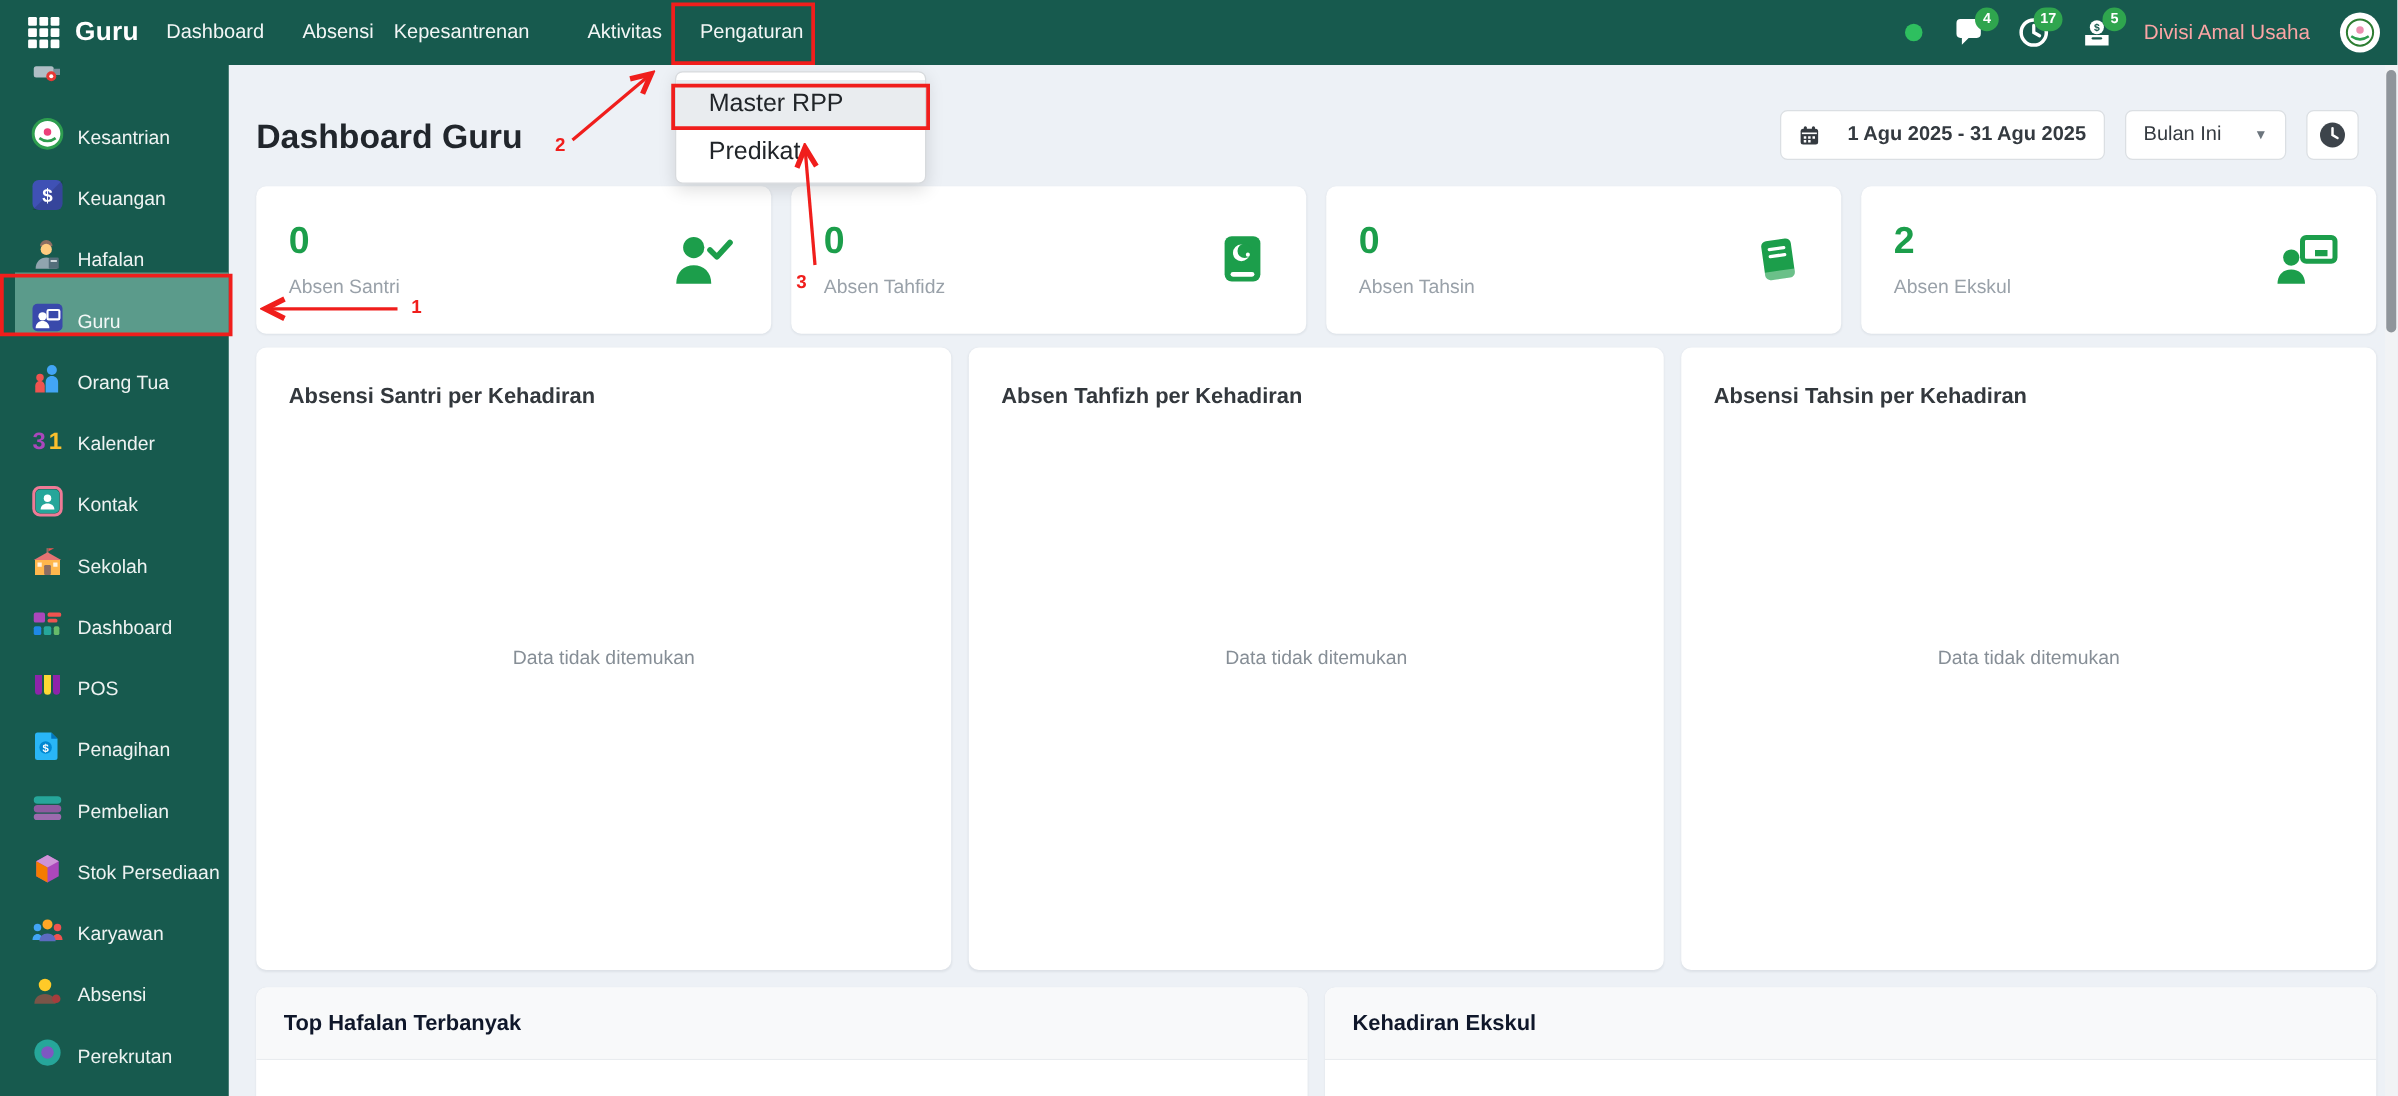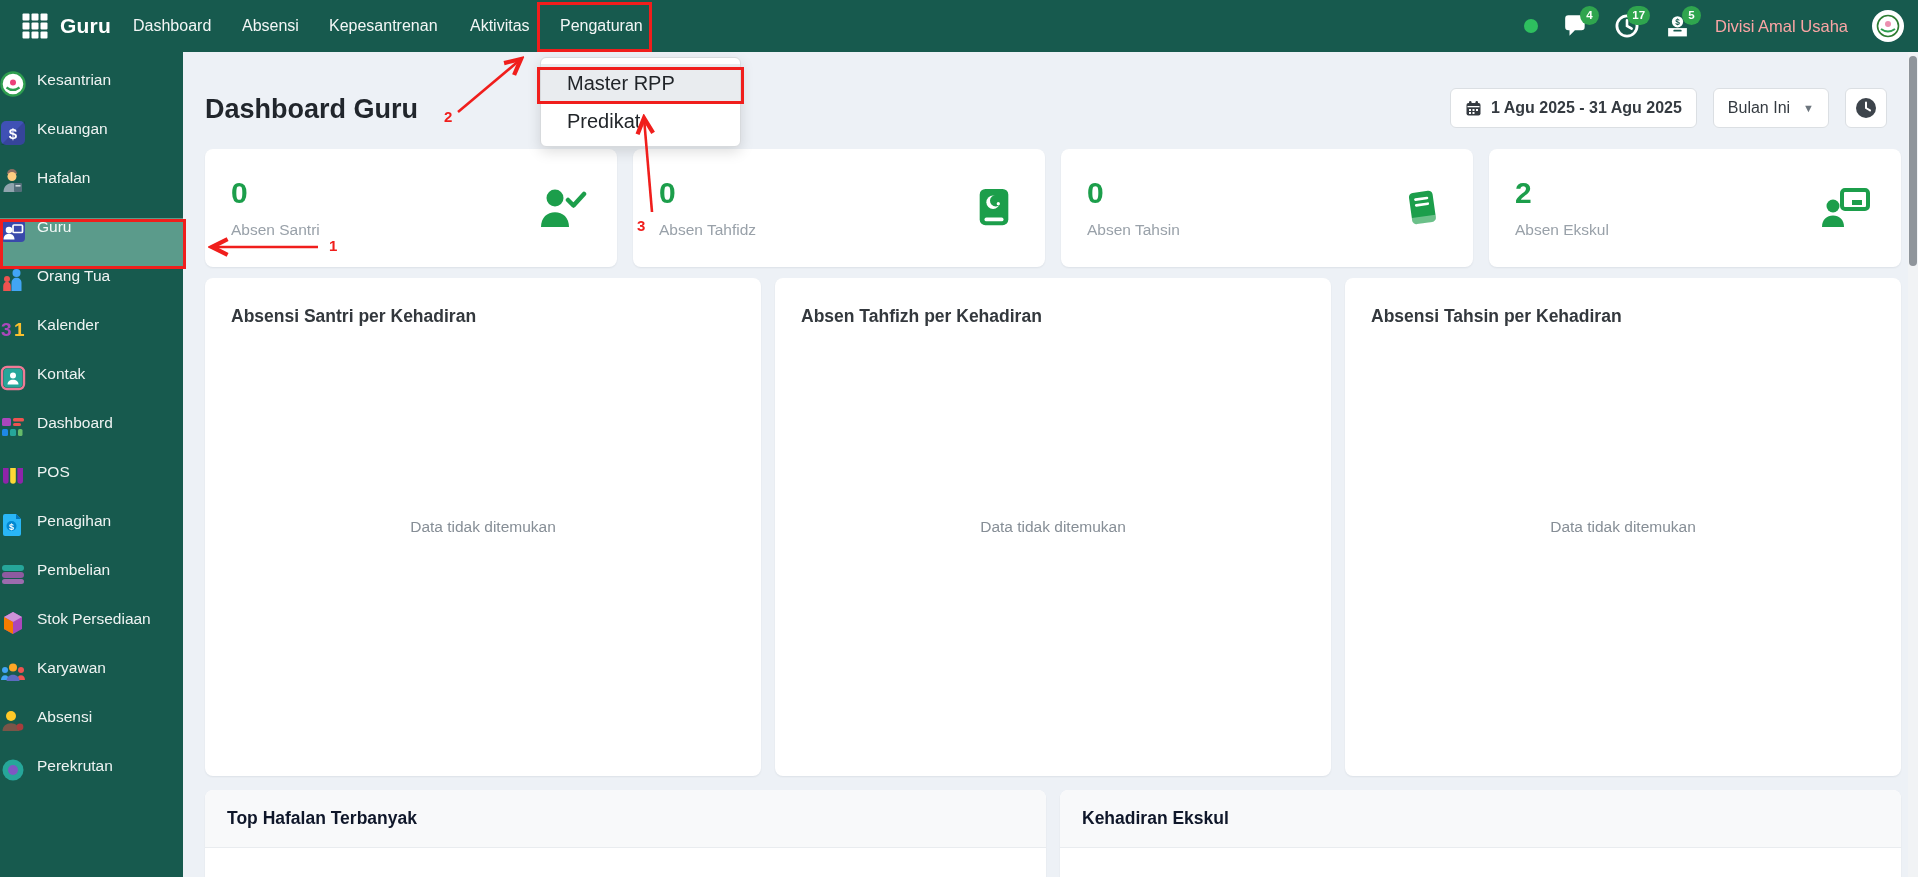--- a/index.html
+++ b/index.html
@@ -30,33 +30,33 @@
     font-size: 11.5px; font-weight: bold; line-height: 19px; text-align: center; }
   .nav-user { color: #fca5a5; font-size: 16.5px; }
   .avatar { width: 32px; height: 32px; border-radius: 50%; background: #fff;
     display: flex; align-items: center; justify-content: center; cursor: pointer; }
 
   
   .sidebar {
     position: absolute; left: 0; top: 52px; width: 183px; height: 825px;
     background: #175a4e; overflow: hidden; z-index: 10;
   }
-  .side-item { height: 49px; display: flex; align-items: flex-start; padding-left: 0; cursor: pointer; }
+  .side-item { height: 49px; display: flex; align-items: flex-end; padding-left: 13px; cursor: pointer; margin-left: 12px; }
   .side-item.clip-top { margin-top: -30px; }
   .side-item .s-ico { width: 26px; height: 26px; margin-right: 11px; flex: 0 0 26px; }
   .side-item .s-label { color: rgba(255,255,255,.93); font-size: 15.5px; white-space: nowrap; }
   .side-item.active { background: #5b9b8b; }
 
   
   .page-title { position: absolute; left: 205px; top: 94px; font-size: 27px;
     font-weight: bold; color: #21262c; z-index: 5; }
   .header-actions { position: absolute; top: 88px; right: 31px; height: 40px;
     display: flex; gap: 16px; z-index: 5; }
   .btn { height: 40px; background: #fff; border: 1px solid #dbdfe3; border-radius: 6px;
-    display: flex; align-items: center; gap: 9px; padding: 0 14px; cursor: pointer;
+    display: flex; align-items: center; gap: 22px; padding: 0 14px; cursor: pointer;
     font-size: 16px; color: #343a40; }
   .btn.date { font-weight: bold; }
   .btn .caret { font-size: 11px; color: #6c757d; margin-left: 4px; }
   .btn.icon-only { width: 42px; justify-content: center; padding: 0; }
 
   
   .card { background: #fff; border-radius: 8px; box-shadow: 0 1px 2px rgba(20,30,40,.07); }
   .stats-row { position: absolute; left: 205px; top: 149px; width: 1696px; height: 118px;
     display: grid; grid-template-columns: repeat(4,1fr); gap: 16px; }
   .stat-card { display: flex; align-items: center; padding: 0 30px 0 26px; }
@@ -123,21 +123,21 @@
         <rect x="18.5" y="9.5" width="7" height="7" rx="1"></rect>
       <rect x="0.5" y="18.5" width="7" height="7" rx="1"></rect>
         <rect x="9.5" y="18.5" width="7" height="7" rx="1"></rect>
         <rect x="18.5" y="18.5" width="7" height="7" rx="1"></rect>
     </g>
   </svg>
   <div class="brand-name">Guru</div>
 
   <div class="nav-link" style="left:133px">Dashboard</div>
   <div class="nav-link" style="left:242px">Absensi</div>
-  <div class="nav-link" style="left:329px">Kepesantrenan</div>
+  <div class="nav-link" style="left:315px">Kepesantrenan</div>
   <div class="nav-link" style="left:470px">Aktivitas</div>
   <div class="nav-link" style="left:560px">Pengaturan</div>
 
   <div class="nav-right">
     <div class="status-dot"></div>
     <div class="nav-ico">
       <svg width="26" height="24" viewBox="0 0 24 22">
         <path d="M2 4a3 3 0 0 1 3-3h12a3 3 0 0 1 3 3v8a3 3 0 0 1-3 3h-6l-5 5v-5H5a3 3 0 0 1-3-3z" fill="#ffffff"></path>
       </svg>
       <div class="badge">4</div>
@@ -244,20 +244,32 @@
   <div class="side-item">
     <svg class="s-ico" viewBox="0 0 26 26">
       <rect x="2" y="2" width="22" height="22" rx="5" fill="none" stroke="#ef7a96" stroke-width="2.4"></rect>
       <rect x="3.5" y="3.5" width="19" height="19" rx="4" fill="#26a69a"></rect>
       <circle cx="13" cy="10.5" r="3" fill="#ffffff"></circle>
       <path d="M7.5 19.5c0-3 2.4-4.8 5.5-4.8s5.5 1.8 5.5 4.8z" fill="#ffffff"></path>
     </svg>
     <span class="s-label">Kontak</span>
   </div>
 
+  <div class="side-item">
+    <svg class="s-ico" viewBox="0 0 26 26">
+      <rect x="12.2" y="1.5" width="1.6" height="4.5" fill="#8d6e63"></rect>
+      <path d="M13.8 1.5h4.5l-4.5 2.4z" fill="#ef5350"></path>
+      <path d="M2 11l11-6.3L24 11z" fill="#e57373"></path>
+      <rect x="3" y="11" width="20" height="12" fill="#ffb74d"></rect>
+      <rect x="5" y="13" width="3.4" height="3.4" fill="#fff3e0"></rect>
+      <rect x="17.6" y="13" width="3.4" height="3.4" fill="#fff3e0"></rect>
+      <rect x="10.3" y="15" width="5.4" height="8" rx="1" fill="#8d6e63"></rect>
+    </svg>
+    <span class="s-label">Sekolah</span>
+  </div>
 
   <div class="side-item">
     <svg class="s-ico" viewBox="0 0 26 26">
       <rect x="2" y="4" width="9" height="8" rx="1.5" fill="#ab47bc"></rect>
       <rect x="13" y="4" width="11" height="3.4" rx="1.5" fill="#ef5350"></rect>
       <rect x="13" y="9" width="8" height="3" rx="1.5" fill="#ef5350"></rect>
       <rect x="2" y="15" width="6" height="7" rx="1.5" fill="#1e88e5"></rect>
       <rect x="10" y="15" width="6" height="7" rx="1.5" fill="#26a69a"></rect>
       <rect x="18" y="15" width="4.5" height="7" rx="1.5" fill="#66bb6a"></rect>
     </svg>

